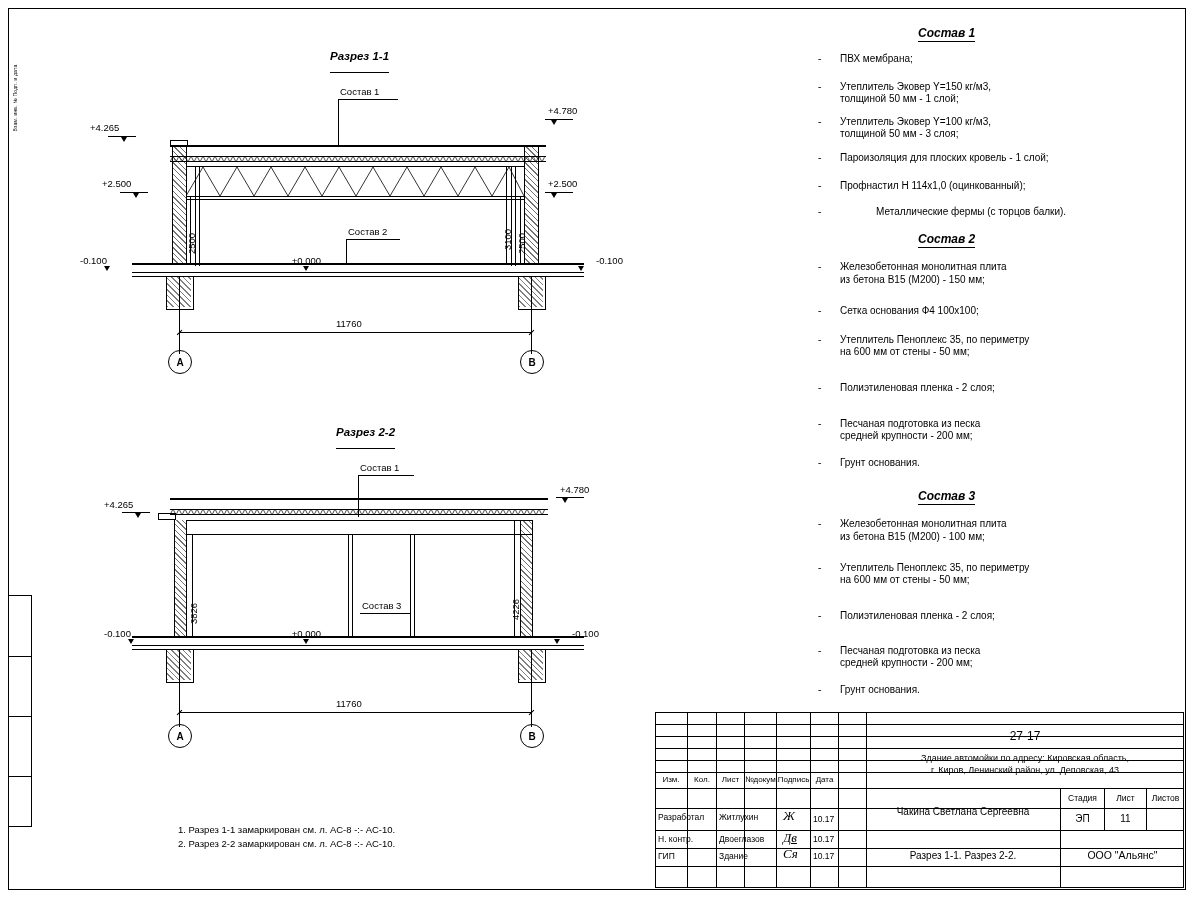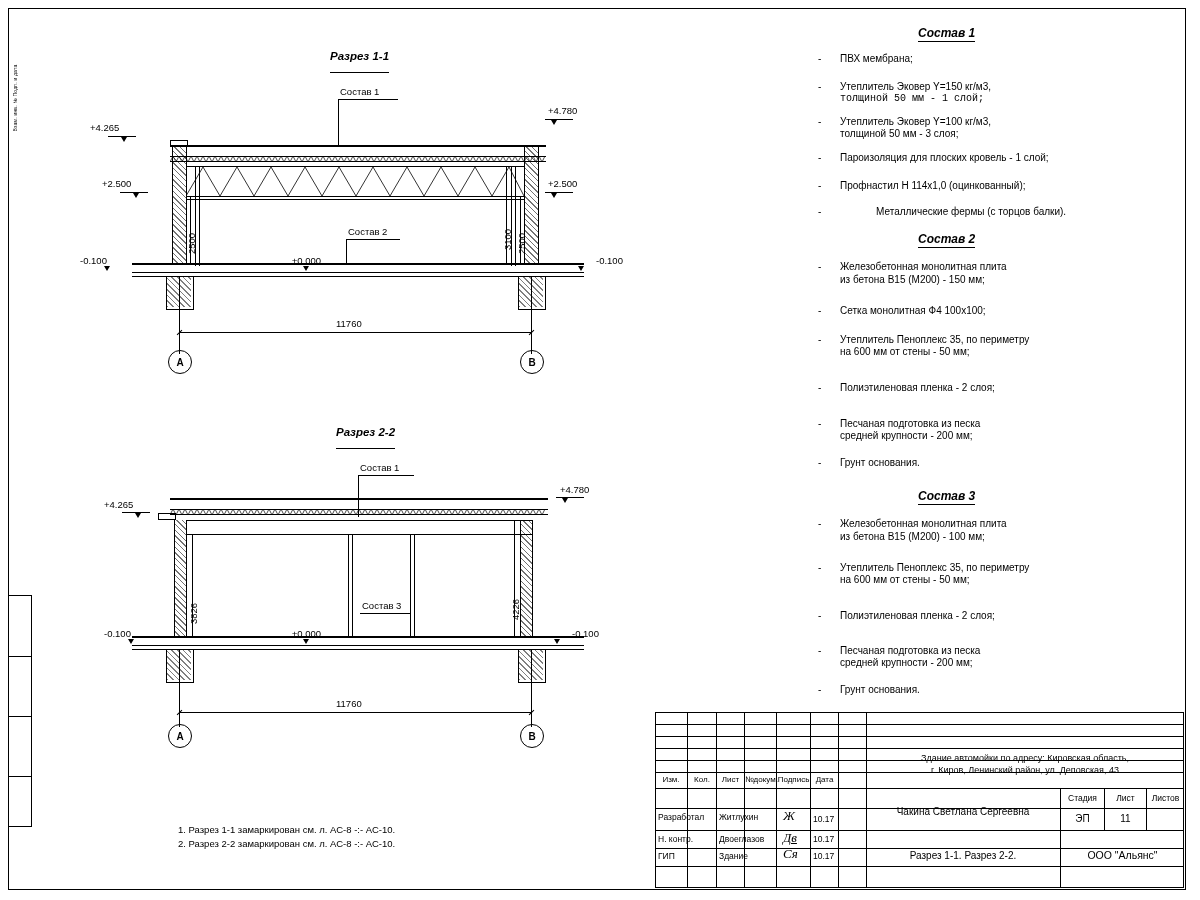--- a/index.html
+++ b/index.html
@@ -238,21 +238,21 @@
   <div class="t" style="left:178px;top:824px;">1. Разрез 1-1 замаркирован см. л. АС-8 -:- АС-10.</div>
   <div class="t" style="left:178px;top:838px;">2. Разрез 2-2 замаркирован см. л. АС-8 -:- АС-10.</div>
 
   <div class="spec-h" style="left:918px;top:26px;">Состав 1</div>
 
   <div class="spec-dash" style="left:818px;top:53px;">-</div>
   <div class="spec-item" style="left:840px;top:53px;">ПВХ мембрана;</div>
 
   <div class="spec-dash" style="left:818px;top:81px;">-</div>
   <div class="spec-item" style="left:840px;top:81px;">Утеплитель Эковер Y=150 кг/м3,</div>
-  <div class="spec-item" style="left:840px;top:93px;font-family:Liberation Mono, monospace;">толщиной 50 мм - 1 слой;</div>
+  <div class="spec-item" style="left:840px;top:93px;">толщиной 50 мм - 1 слой;</div>
 
   <div class="spec-dash" style="left:818px;top:116px;">-</div>
   <div class="spec-item" style="left:840px;top:116px;">Утеплитель Эковер Y=100 кг/м3,</div>
   <div class="spec-item" style="left:840px;top:128px;">толщиной 50 мм - 3 слоя;</div>
 
   <div class="spec-dash" style="left:818px;top:152px;">-</div>
   <div class="spec-item" style="left:840px;top:152px;">Пароизоляция для плоских кровель - 1 слой;</div>
 
   <div class="spec-dash" style="left:818px;top:180px;">-</div>
   <div class="spec-item" style="left:840px;top:180px;">Профнастил Н 114х1,0 (оцинкованный);</div>
@@ -260,21 +260,21 @@
   <div class="spec-dash" style="left:818px;top:206px;">-</div>
   <div class="spec-item" style="left:876px;top:206px;">Металлические фермы (с торцов балки).</div>
 
   <div class="spec-h" style="left:918px;top:232px;">Состав 2</div>
 
   <div class="spec-dash" style="left:818px;top:261px;">-</div>
   <div class="spec-item" style="left:840px;top:261px;">Железобетонная  монолитная плита</div>
   <div class="spec-item" style="left:840px;top:274px;">из бетона В15 (М200)            - 150 мм;</div>
 
   <div class="spec-dash" style="left:818px;top:305px;">-</div>
-  <div class="spec-item" style="left:840px;top:305px;">Сетка монолитная Ф4 100х100;</div>
+  <div class="spec-item" style="left:840px;top:305px;">Сетка основания Ф4 100х100;</div>
 
   <div class="spec-dash" style="left:818px;top:334px;">-</div>
   <div class="spec-item" style="left:840px;top:334px;">Утеплитель Пеноплекс 35, по периметру</div>
   <div class="spec-item" style="left:840px;top:346px;">на 600 мм от стены              - 50 мм;</div>
 
   <div class="spec-dash" style="left:818px;top:382px;">-</div>
   <div class="spec-item" style="left:840px;top:382px;">Полиэтиленовая пленка - 2 слоя;</div>
 
   <div class="spec-dash" style="left:818px;top:418px;">-</div>
   <div class="spec-item" style="left:840px;top:418px;">Песчаная подготовка из песка</div>
@@ -321,20 +321,21 @@
   <div class="tbl" style="left:744px;top:712px;width:1px;height:176px;"></div>
   <div class="tbl" style="left:776px;top:712px;width:1px;height:176px;"></div>
   <div class="tbl" style="left:810px;top:712px;width:1px;height:176px;"></div>
   <div class="tbl" style="left:838px;top:712px;width:1px;height:176px;"></div>
   <div class="tbl" style="left:866px;top:712px;width:1px;height:176px;"></div>
 
   <div class="tbl" style="left:1060px;top:788px;width:1px;height:100px;"></div>
   <div class="tbl" style="left:1104px;top:788px;width:1px;height:42px;"></div>
   <div class="tbl" style="left:1146px;top:788px;width:1px;height:42px;"></div>
 
+  <div class="tbt tbt-c" style="left:866px;top:724px;width:318px;font-size:12px;line-height:24px;">27-17</div>
 
   <div class="tbt tbt-c" style="left:866px;top:753px;width:318px;">Здание автомойки по адресу: Кировская область,</div>
   <div class="tbt tbt-c" style="left:866px;top:765px;width:318px;">г. Киров, Ленинский район, ул. Деповская, 43</div>
 
   <div class="tbt tbt-c" style="left:655px;top:774px;width:32px;font-size:8px;">Изм.</div>
   <div class="tbt tbt-c" style="left:688px;top:774px;width:28px;font-size:8px;">Кол.</div>
   <div class="tbt tbt-c" style="left:717px;top:774px;width:27px;font-size:8px;">Лист</div>
   <div class="tbt tbt-c" style="left:745px;top:774px;width:31px;font-size:8px;">№докум.</div>
   <div class="tbt tbt-c" style="left:777px;top:774px;width:33px;font-size:8px;">Подпись</div>
   <div class="tbt tbt-c" style="left:811px;top:774px;width:27px;font-size:8px;">Дата</div>

